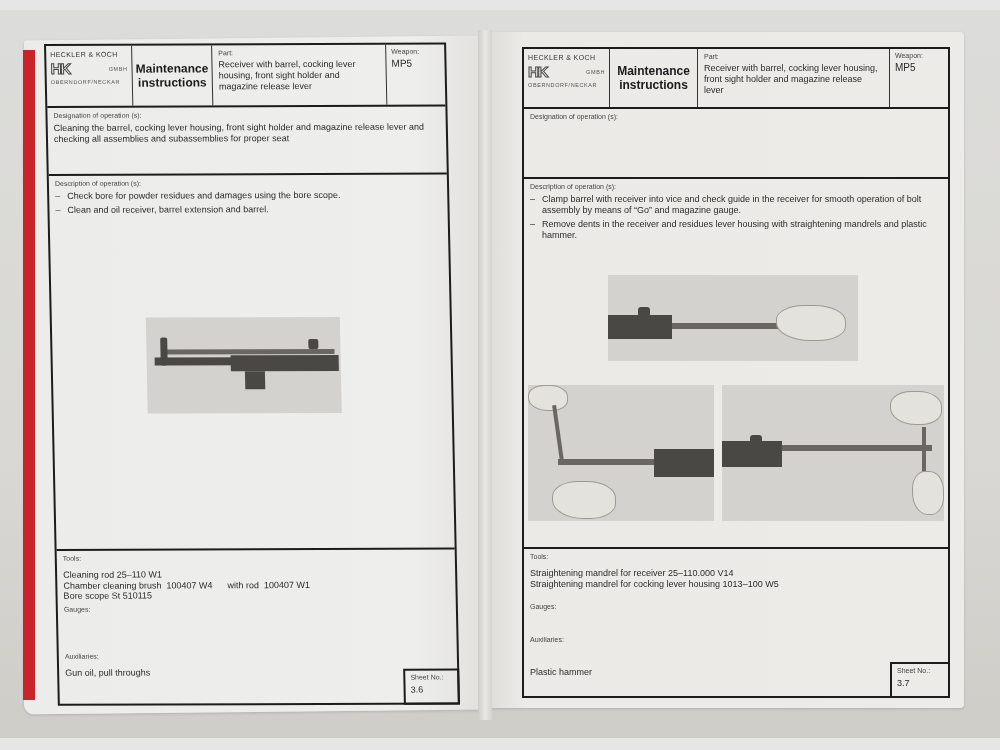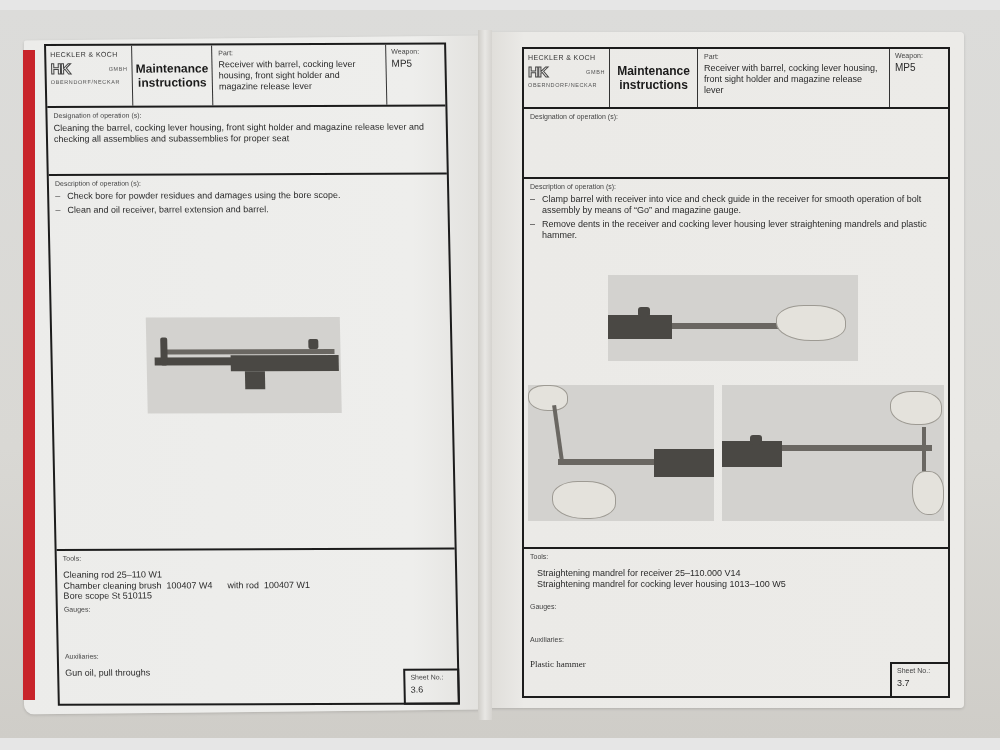--- a/index.html
+++ b/index.html
@@ -185,21 +185,21 @@
   </div>
 
   <div class="sect" style="top:130px;height:370px;">
     <span class="lbl">Description of operation (s):</span>
     <div class="bullet">
         <span class="dash">–</span>
         <span>Clamp barrel with receiver into vice and check guide in the receiver for smooth operation of bolt assembly by means of “Go” and magazine gauge.</span>
       </div>
     <div class="bullet">
         <span class="dash">–</span>
-        <span>Remove dents in the receiver and cocking lever housing lever straightening mandrels and plastic hammer.</span>
+        <span>Remove dents in the receiver and residues lever housing with straightening mandrels and plastic hammer.</span>
       </div>
 
     <div class="photo" style="left:84px;top:96px;width:250px;height:86px;">
       <div class="metal" style="left:0;top:40px;width:64px;height:24px;"></div>
       <div class="metal" style="left:30px;top:32px;width:12px;height:10px;border-radius:3px;"></div>
       <div class="metal light" style="left:64px;top:48px;width:112px;height:6px;"></div>
       <div class="hand" style="left:168px;top:30px;width:70px;height:36px;"></div>
     </div>
     <div class="photo" style="left:4px;top:206px;width:186px;height:136px;">
       <div class="hand" style="left:0px;top:0px;width:40px;height:26px;"></div>
@@ -213,25 +213,25 @@
       <div class="metal" style="left:28px;top:50px;width:12px;height:10px;border-radius:3px;"></div>
       <div class="metal light" style="left:60px;top:60px;width:150px;height:6px;"></div>
       <div class="metal light" style="left:200px;top:42px;width:4px;height:50px;"></div>
       <div class="hand" style="left:168px;top:6px;width:52px;height:34px;"></div>
       <div class="hand" style="left:190px;top:86px;width:32px;height:44px;"></div>
     </div>
   </div>
 
   <div class="foot" style="top:500px;">
     <span class="lbl">Tools:</span>
-    <div style="margin-top:8px;margin-left:7px;">
+    <div style="margin-top:8px;">
       <div class="tool-line">Straightening mandrel for receiver  25–110.000 V14</div>
       <div class="tool-line">Straightening mandrel for cocking lever housing  1013–100 W5</div>
     </div>
     <span class="lbl" style="margin-top:14px;">Gauges:</span>
     <span class="lbl" style="margin-top:26px;">Auxiliaries:</span>
-    <div class="body-txt" style="margin-top:16px;font-family:Liberation Serif, serif;">Plastic hammer</div>
+    <div class="body-txt" style="margin-top:24px;">Plastic hammer</div>
   </div>
   <div class="sheet-box" style="width:60px;height:36px;">
     <span class="lbl">Sheet No.:</span>
     <span class="sheet-val">3.7</span>
   </div>
 </div>
 
 </body></html>

